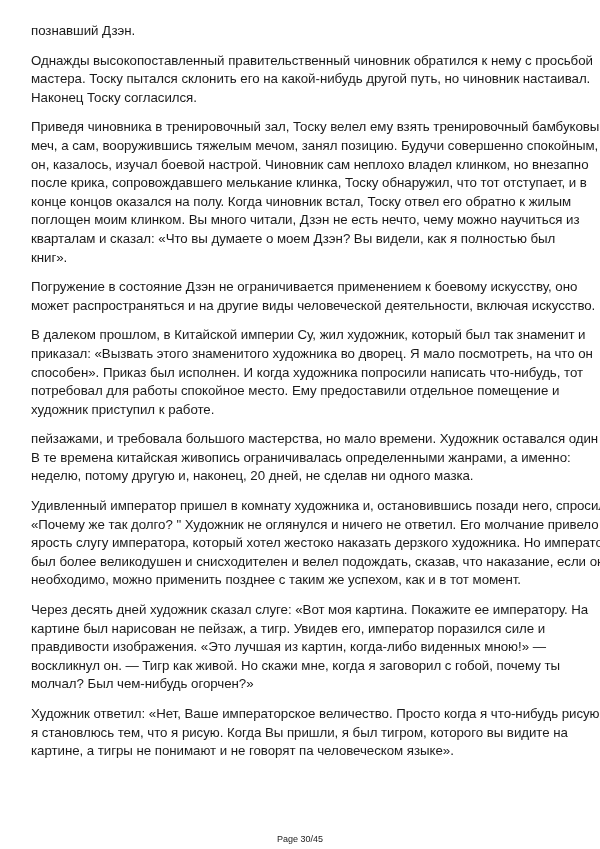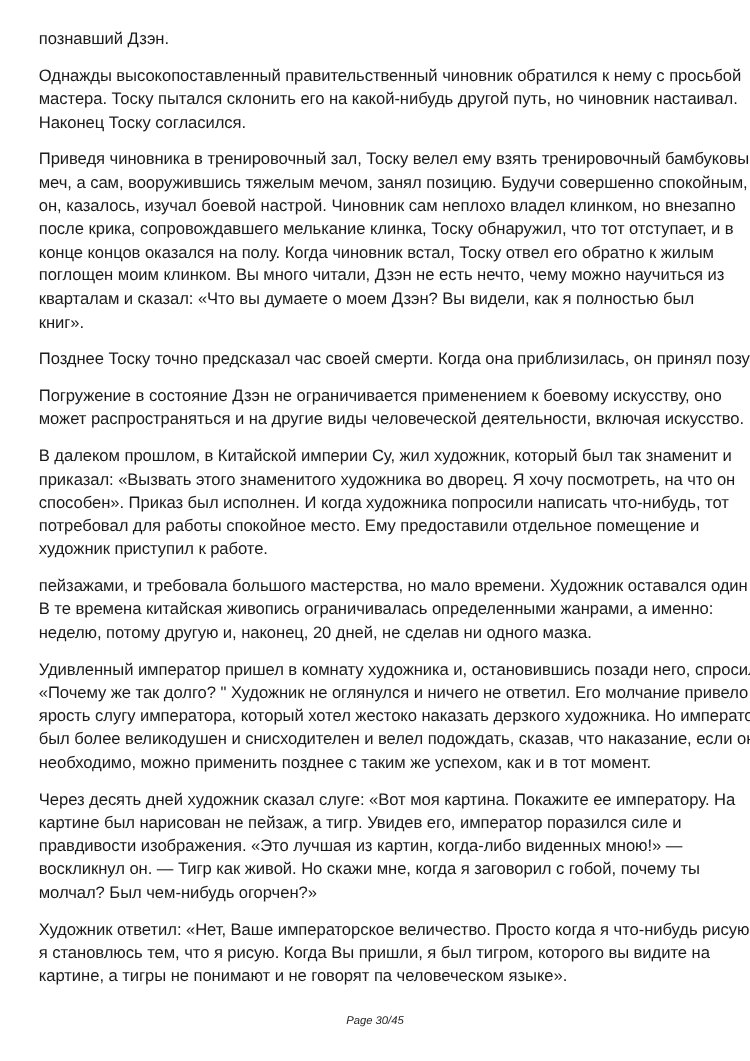--- a/index.html
+++ b/index.html
@@ -28,24 +28,23 @@
       letter-spacing: -0.05px;
     }
     .para .line {
       display: block;
       white-space: nowrap;
     }
     .footer {
       position: absolute;
       left: 0;
       width: 600px;
-      top: 811px;
+      top: 834px;
       text-align: center;
       font-size: 9px;
-      font-style: italic;
       color: #222;
     }
   </style>
 </head>
 <body>
 
 <div class="page" id="page">
     <p class="para">
       <span class="line">познавший Дзэн.</span>
     </p>
@@ -58,29 +57,28 @@
       <span class="line">Приведя чиновника в тренировочный зал, Тоску велел ему взять тренировочный бамбуковый</span>
       <span class="line">меч, а сам, вооружившись тяжелым мечом, занял позицию. Будучи совершенно спокойным,</span>
       <span class="line">он, казалось, изучал боевой настрой. Чиновник сам неплохо владел клинком, но внезапно</span>
       <span class="line">после крика, сопровождавшего мелькание клинка, Тоску обнаружил, что тот отступает, и в</span>
       <span class="line">конце концов оказался на полу. Когда чиновник встал, Тоску отвел его обратно к жилым</span>
       <span class="line">поглощен моим клинком. Вы много читали, Дзэн не есть нечто, чему можно научиться из</span>
       <span class="line">кварталам и сказал: «Что вы думаете о моем Дзэн? Вы видели, как я полностью был</span>
       <span class="line">книг».</span>
     </p>
     <p class="para">
-      <span class="line">Позднее Тоску точно предсказал час своей смерти. Когда она приблизилась, он принял позу</span>
     </p>
     <p class="para">
       <span class="line">Погружение в состояние Дзэн не ограничивается применением к боевому искусству, оно</span>
       <span class="line">может распространяться и на другие виды человеческой деятельности, включая искусство.</span>
     </p>
     <p class="para">
       <span class="line">В далеком прошлом, в Китайской империи Су, жил художник, который был так знаменит и</span>
-      <span class="line">приказал: «Вызвать этого знаменитого художника во дворец. Я хочу посмотреть, на что он</span>
+      <span class="line">приказал: «Вызвать этого знаменитого художника во дворец. Я мало посмотреть, на что он</span>
       <span class="line">способен». Приказ был исполнен. И когда художника попросили написать что-нибудь, тот</span>
       <span class="line">потребовал для работы спокойное место. Ему предоставили отдельное помещение и</span>
       <span class="line">художник приступил к работе.</span>
     </p>
     <p class="para">
       <span class="line">пейзажами, и требовала большого мастерства, но мало времени. Художник оставался один</span>
       <span class="line">В те времена китайская живопись ограничивалась определенными жанрами, а именно:</span>
       <span class="line">неделю, потому другую и, наконец, 20 дней, не сделав ни одного мазка.</span>
     </p>
     <p class="para">

